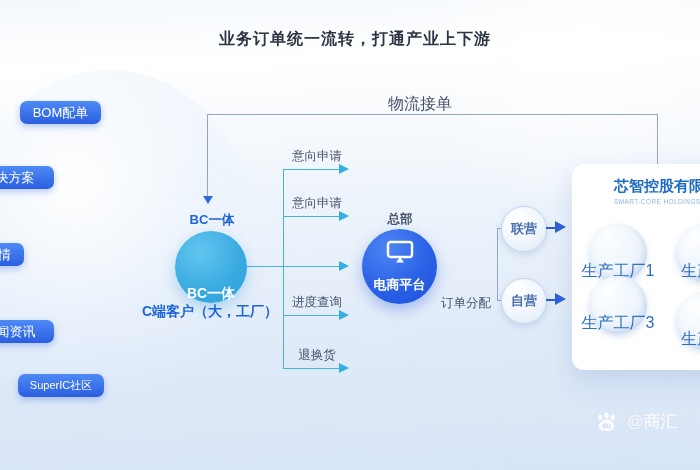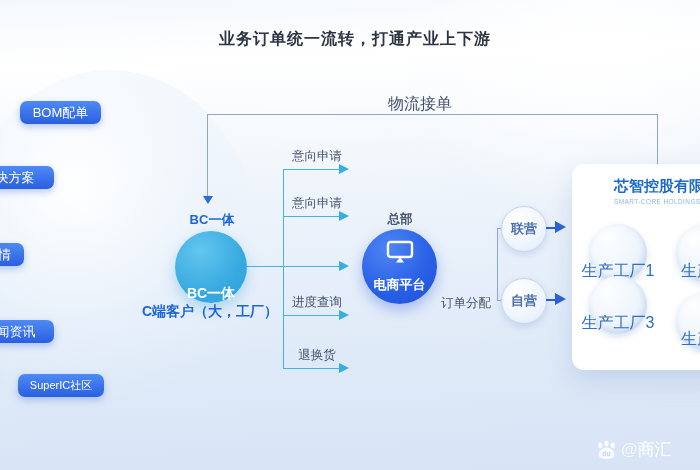--- a/index.html
+++ b/index.html
@@ -37,21 +37,21 @@
     background:radial-gradient(circle at 35% 28%,#ffffff 0%,#f0f6fd 55%,#dfeaf8 100%);
     border:1px solid #c3d4ec;box-shadow:0 3px 7px rgba(140,170,215,0.35);}
   .card{position:absolute;left:572px;top:164px;width:168px;height:206px;background:#ffffff;
     border-radius:12px;box-shadow:0 10px 26px rgba(120,150,200,0.28);}
   .card-title{position:absolute;left:42px;top:13px;font-size:15px;font-weight:bold;color:#1d6cc4;white-space:nowrap;}
   .card-sub{position:absolute;left:42px;top:34px;font-size:6.5px;letter-spacing:0.4px;color:#8ab8e2;white-space:nowrap;}
   .factory{position:absolute;width:58px;height:58px;border-radius:50%;display:flex;align-items:flex-end;
     justify-content:center;font-size:16px;color:#2f6fc4;white-space:nowrap;
     background:radial-gradient(circle at 32% 26%,#fdfeff 0%,#eef5fc 55%,#dde9f8 100%);
     box-shadow:inset -2px -3px 6px rgba(170,195,230,0.55),0 3px 6px rgba(150,175,215,0.35);}
-  .watermark{position:absolute;left:596px;top:438px;display:flex;align-items:center;gap:4px;
+  .watermark{position:absolute;left:596px;top:410px;display:flex;align-items:center;gap:10px;
     color:rgba(255,255,255,0.85);font-size:17px;font-weight:bold;white-space:nowrap;
     text-shadow:0 0 1px rgba(165,190,225,0.45);}
 </style>
 </head>
 <body>
 
 <div class="stage">
   <div class="bg-blob1"></div>
   <div class="bg-blob2"></div>
 

